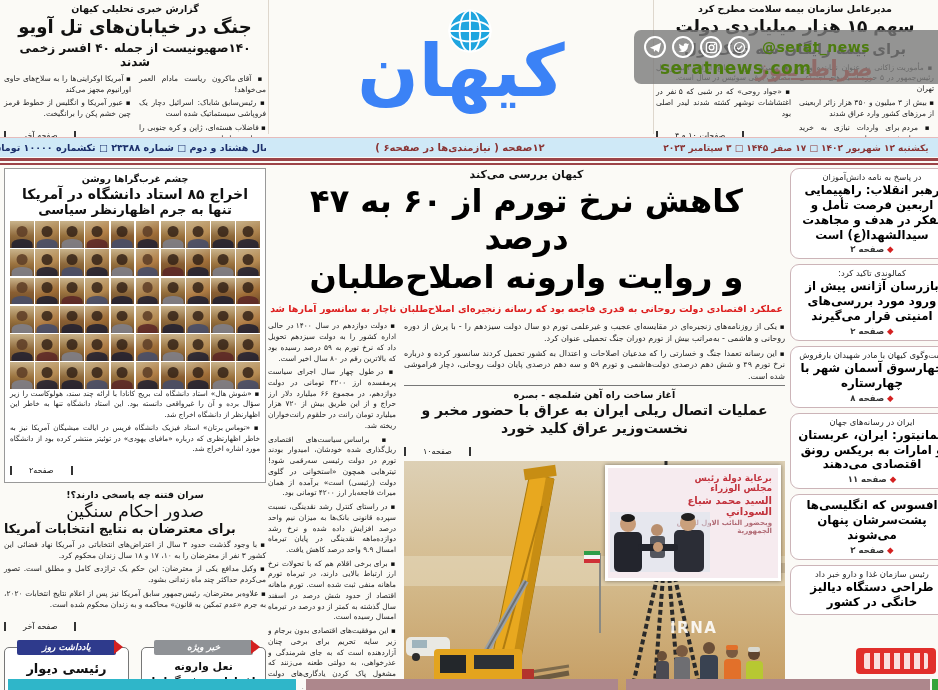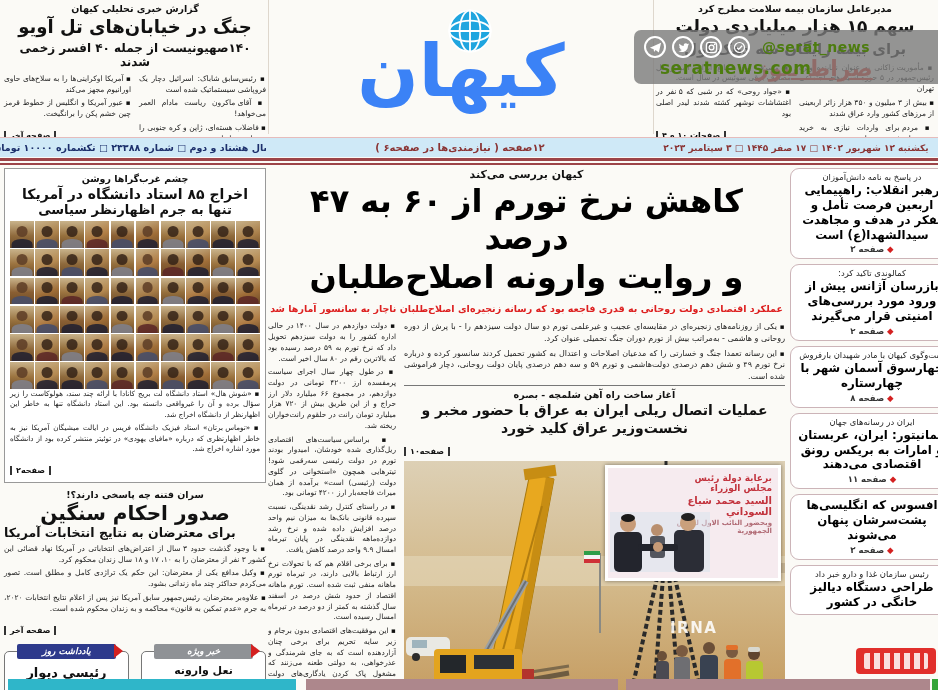--- a/index.html
+++ b/index.html
@@ -11,21 +11,21 @@
   .tr-story{position:absolute;left:656px;top:3px;width:278px;}
   .kicker{font-size:9.5px;font-weight:bold;text-align:center;color:#111;}
   .h-big{font-size:18px;font-weight:bold;text-align:center;margin-top:3px;letter-spacing:-0.3px;line-height:1.15;}
   .h-sub{font-size:12px;font-weight:bold;text-align:center;margin-top:3px;letter-spacing:-0.2px;}
   .tr-story .h-big{font-size:17px;}
   .tr-story .h-sub{font-size:15px;}
   .bullets{display:flex;gap:8px;margin-top:5px;}
   .bcol{flex:1;min-width:0;}
   .bullet{font-size:7.5px;line-height:1.45;text-align:justify;color:#222;margin-bottom:3px;}
   .bullet::before{content:"▪ ";font-size:7px;color:#111;}
-  .ptag{display:inline-block;font-size:8px;font-weight:bold;padding:0 4px;border-left:2px solid #333;border-right:2px solid #333;color:#111;white-space:nowrap;}
+  .ptag{display:inline-block;font-size:8px;font-weight:normal;padding:0 17px;border-left:2px solid #333;border-right:2px solid #333;color:#111;white-space:nowrap;}
   .tag-left{text-align:left;margin-top:2px;}
 
   
   .masthead{position:absolute;left:268px;top:0;width:386px;height:134px;border-left:1px solid #ded7cd;border-right:1px solid #ded7cd;text-align:center;}
   .logo-wrap{position:relative;height:130px;}
   .globe{position:absolute;left:178px;top:8px;}
   .logo-text{position:absolute;left:0;right:0;top:28px;font-size:72px;font-weight:bold;color:#3b82f6;line-height:1.2;letter-spacing:-2px;}
 
   
   .strip{position:absolute;top:137px;height:20px;background:#cfe9f7;border-top:1px solid #e5bcbc;display:flex;align-items:center;justify-content:center;font-weight:bold;white-space:nowrap;overflow:hidden;}
@@ -52,21 +52,21 @@
   .pgrid{display:grid;grid-template-columns:repeat(10,1fr);grid-auto-rows:1fr;gap:1.5px;margin-top:4px;height:168px;}
   .pg-cell{position:relative;overflow:hidden;}
   .pg-cell::before{content:"";position:absolute;left:50%;top:18%;width:46%;height:40%;transform:translateX(-50%);border-radius:50%;background:rgba(52,34,22,0.85);}
   .pg-cell::after{content:"";position:absolute;left:50%;bottom:-14%;width:88%;height:46%;transform:translateX(-50%);border-radius:45% 45% 0 0;background:rgba(30,30,48,0.85);}
   .pg-cell:nth-child(3n)::after{background:rgba(72,78,104,0.9);}
   .pg-cell:nth-child(4n)::after{background:rgba(128,128,136,0.9);}
   .pg-cell:nth-child(7n)::after{background:rgba(90,38,38,0.85);}
   .pg-cell:nth-child(5n)::before{background:rgba(96,64,40,0.9);}
   .caption .bullet{font-size:7.2px;}
   .vstory{margin-top:6px;}
-  .vd-h1{font-size:20px;font-weight:bold;text-align:center;margin-top:1px;}
+  .vd-h1{font-size:17px;font-weight:normal;text-align:center;margin-top:1px;}
   .vd-h2{font-size:12.5px;font-weight:bold;text-align:left;letter-spacing:-0.2px;}
   .vstory .bullet{font-size:7.5px;}
   .lboxes{display:flex;gap:12px;margin-top:14px;}
   .note-box{position:relative;flex:1;border:1.2px solid #777;border-radius:5px;background:#fff;padding:10px 6px 14px;text-align:center;min-height:62px;}
   .banner{position:absolute;top:-8px;right:12px;left:12px;height:15px;color:#fff;font-size:9px;font-weight:bold;font-style:italic;display:flex;align-items:center;justify-content:center;border-radius:2px;}
   .banner.gray{background:#8f9296;}
   .banner.blue{background:#2e3a8c;}
   .banner .arrow{position:absolute;right:-7px;top:0;width:0;height:0;border-top:7.5px solid transparent;border-bottom:7.5px solid transparent;border-left:9px solid #d42020;}
   .nb-title{font-size:11px;font-weight:bold;line-height:1.35;margin-top:2px;}
   .note-box.daynote .nb-title{font-size:13px;}
@@ -114,22 +114,22 @@
 <body>
 
 <div class="page">
 
   <div class="tl-story">
     <div class="kicker">گزارش خبری تحلیلی کیهان</div>
     <div class="h-big">جنگ در خیابان‌های تل آویو</div>
     <div class="h-sub">۱۴۰صهیونیست از جمله ۴۰ افسر زخمی شدند</div>
     <div class="bullets">
       <div class="bcol">
+        <div class="bullet">آقای ماکرون ریاست مادام العمر می‌خواهد!</div>
         <div class="bullet">رئیس‌سابق شاباک: اسرائیل دچار یک فروپاشی سیستماتیک شده است</div>
-        <div class="bullet">آقای ماکرون ریاست مادام العمر می‌خواهد!</div>
         <div class="bullet">فاضلاب هسته‌ای، ژاپن و کره جنوبی را به جان هم انداخت</div>
       </div>
       <div class="bcol">
         <div class="bullet">آمریکا اوکراینی‌ها را به سلاح‌های حاوی اورانیوم مجهز می‌کند</div>
         <div class="bullet">عبور آمریکا و انگلیس از خطوط قرمز چین خشم پکن را برانگیخت.</div>
         <div class="tag-left"><span class="ptag">صفحه آخر</span></div>
       </div>
     </div>
   </div>
 

